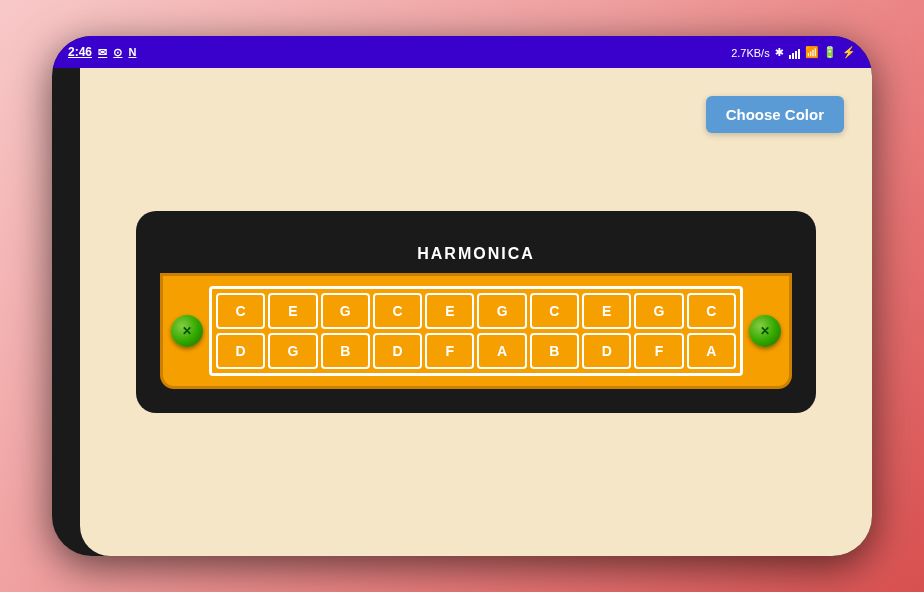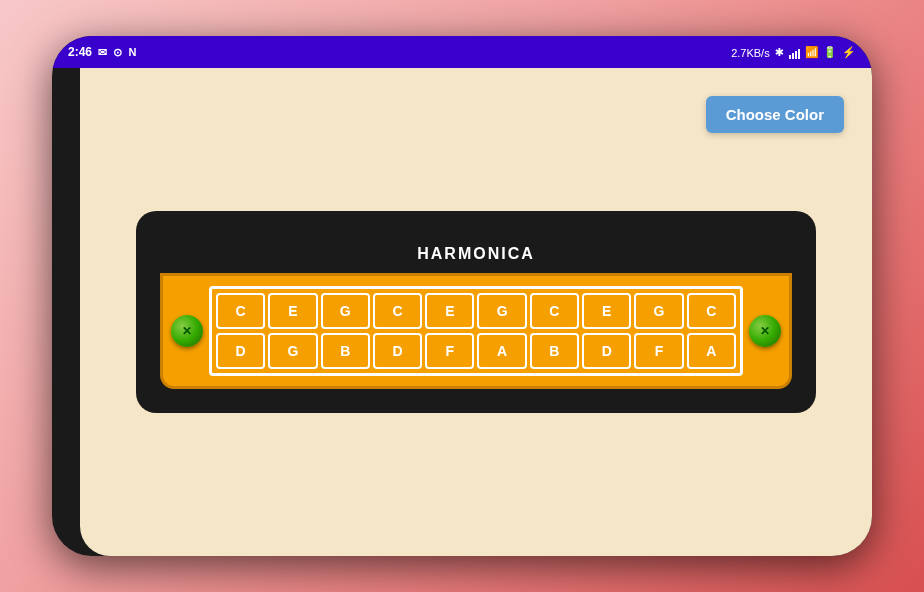--- a/index.html
+++ b/index.html
@@ -61,20 +61,21 @@
       flex-shrink: 0;
     }
 
     .status-left {
       display: flex;
       align-items: center;
       gap: 6px;
       color: white;
       font-size: 12px;
       font-weight: bold;
+      text-decoration: underline;
     }
 
     .status-icon {
       color: white;
       font-size: 11px;
     }
 
     .status-right {
       display: flex;
       align-items: flex-end;

